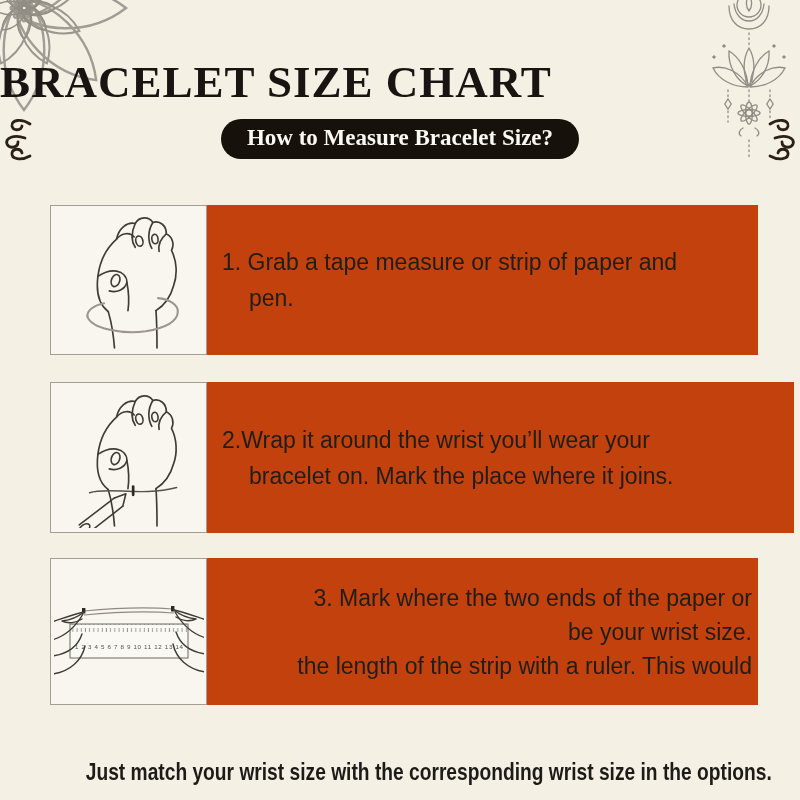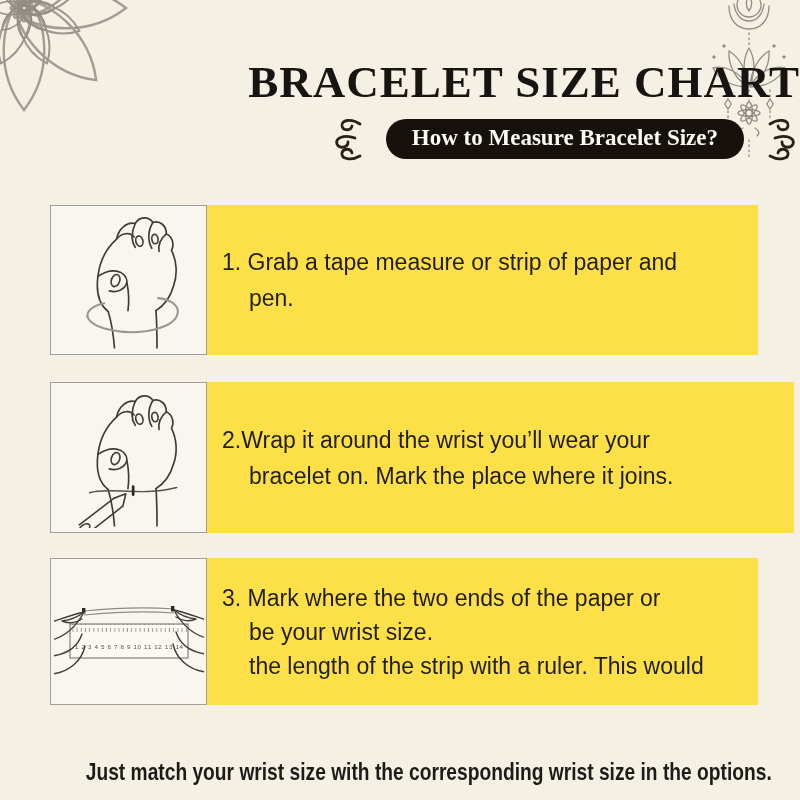--- a/index.html
+++ b/index.html
@@ -5,58 +5,58 @@
   html,body { margin:0; padding:0; background:#ffffff; }
   .page {
     position:relative; width:800px; height:800px; overflow:hidden;
     background:#f5f0e4;
     font-family:"Liberation Sans", sans-serif;
     color:#22201c;
   }
   
   .title {
     position:absolute; top:56px; left:0; width:100%;
-    text-align:right;
+    text-align:left;
     font-family:"Liberation Serif", serif;
     font-weight:700; font-size:45px; letter-spacing:1px;
     color:#181411;
   }
   .subtitle-row {
     position:absolute; top:116px; left:0; width:100%;
-    display:flex; justify-content:flex-end; align-items:center; gap:20px;
+    display:flex; justify-content:space-between; align-items:center; gap:20px;
   }
   .pill {
     background:#17110c; color:#fbf9f4;
     font-family:"Liberation Serif", serif; font-weight:700; font-size:23px;
     padding:5px 26px 7px 26px; border-radius:21px; line-height:28px;
   }
   .flourish { width:36px; height:46px; }
   .flourish.right { transform:scaleX(-1); }
   
   .mandala { position:absolute; top:0; left:0; }
   .pendant { position:absolute; top:0; left:706px; }
   
   .row {
     position:absolute; left:50px; width:708px;
-    background:#fde047;
+    background:#c2410c;
   }
   .row1 { top:205px; height:150px; }
   .row2 { top:382px; height:151px;padding-left:36px; }
   .row3 { top:558px; height:147px; }
   .illus-box {
     position:absolute; left:0; top:0; bottom:0; width:157px;
     background:#f8f6ef; border:1px solid #a29e95; box-sizing:border-box;
     display:flex; align-items:center; justify-content:center;
   }
   .step-text {
     position:absolute; left:172px; right:6px; top:0; bottom:0;
     display:flex; flex-direction:column; justify-content:center;
     font-size:23px; line-height:36px; color:#201e1a;
   }
-  .row3 .step-text { line-height:34px; }
+  .row3 .step-text { line-height:34px;text-align:right; }
   .step-line { display:block; }
   .step-line.indent { margin-left:27px; }
   
   .footer { position:absolute; top:722px; left:0; width:100%; text-align:right;margin-top:36px; }
   .condense {
     display:inline-block; transform:scaleX(0.8); transform-origin:50% 50%;
     white-space:nowrap; font-size:24px; font-weight:700; color:#1d1b18;
   }
   svg { overflow:hidden; }
   .sketch { stroke:#3f3c36; fill:none; stroke-linecap:round; stroke-linejoin:round; }

